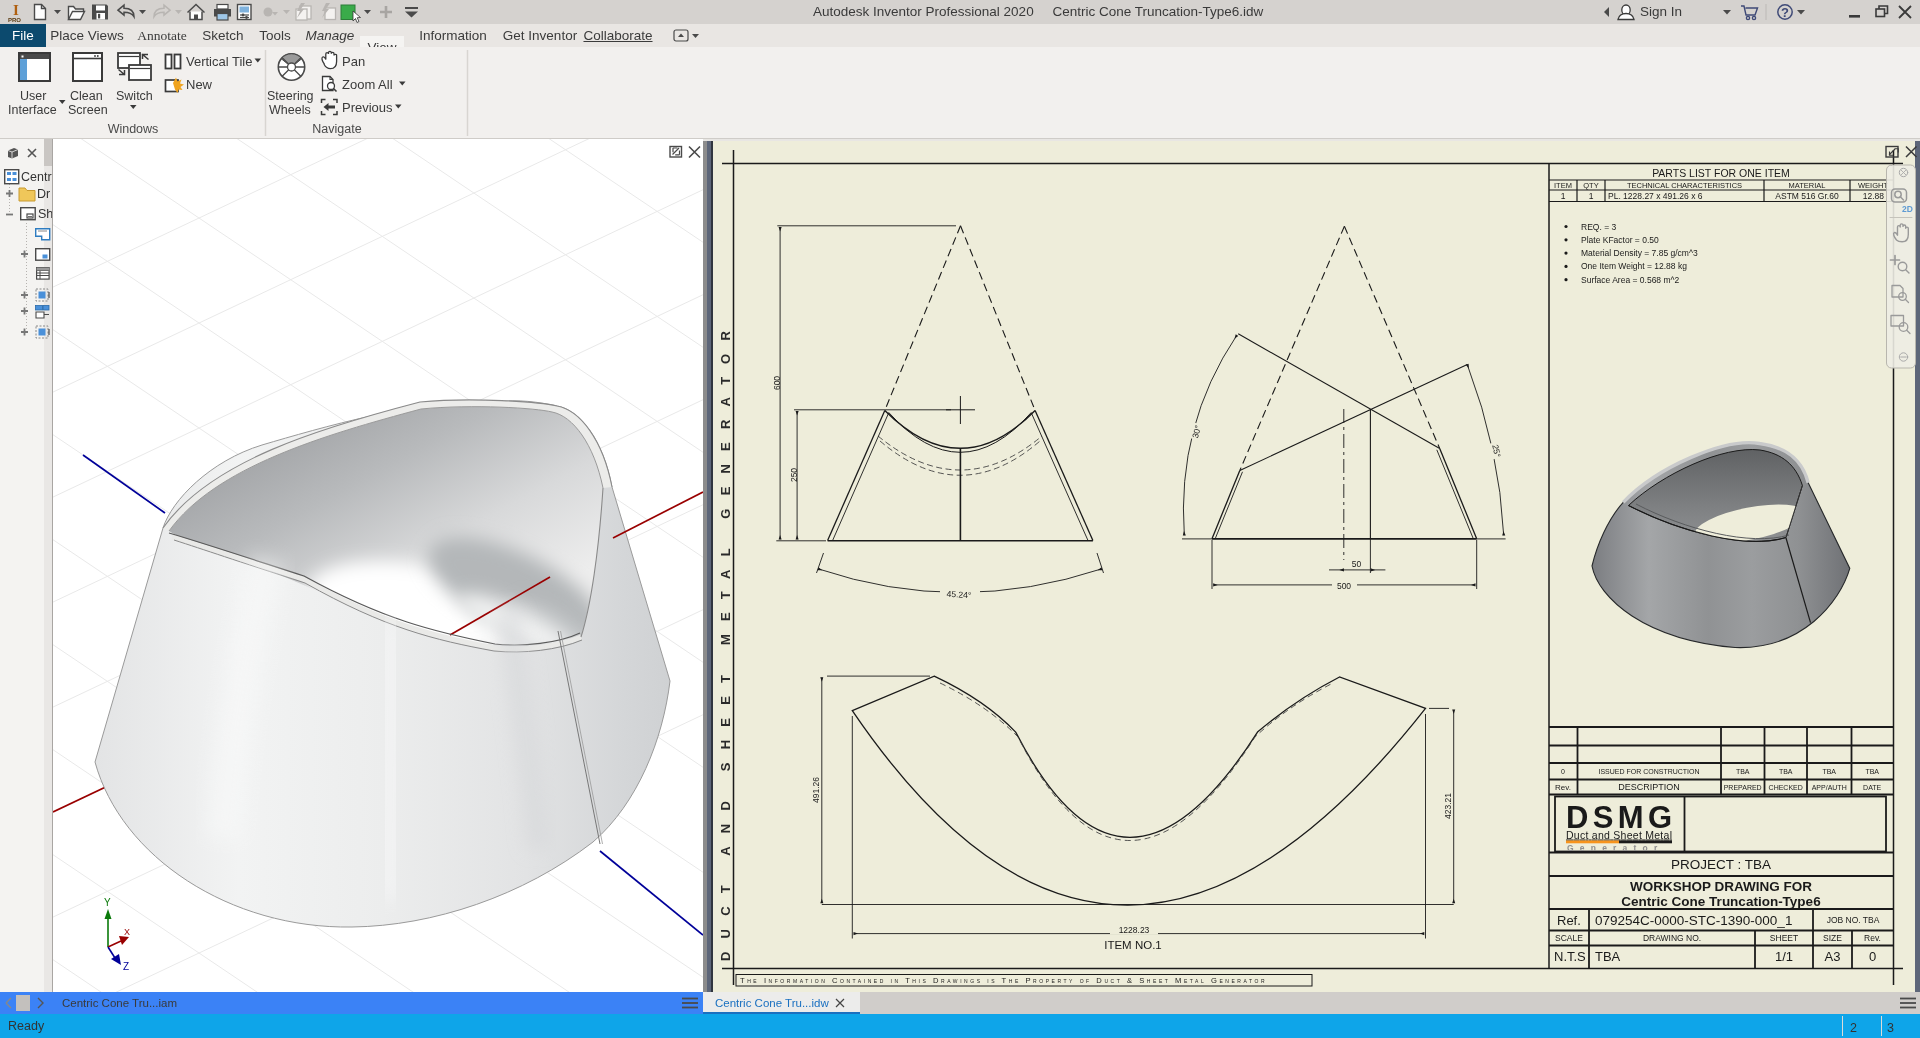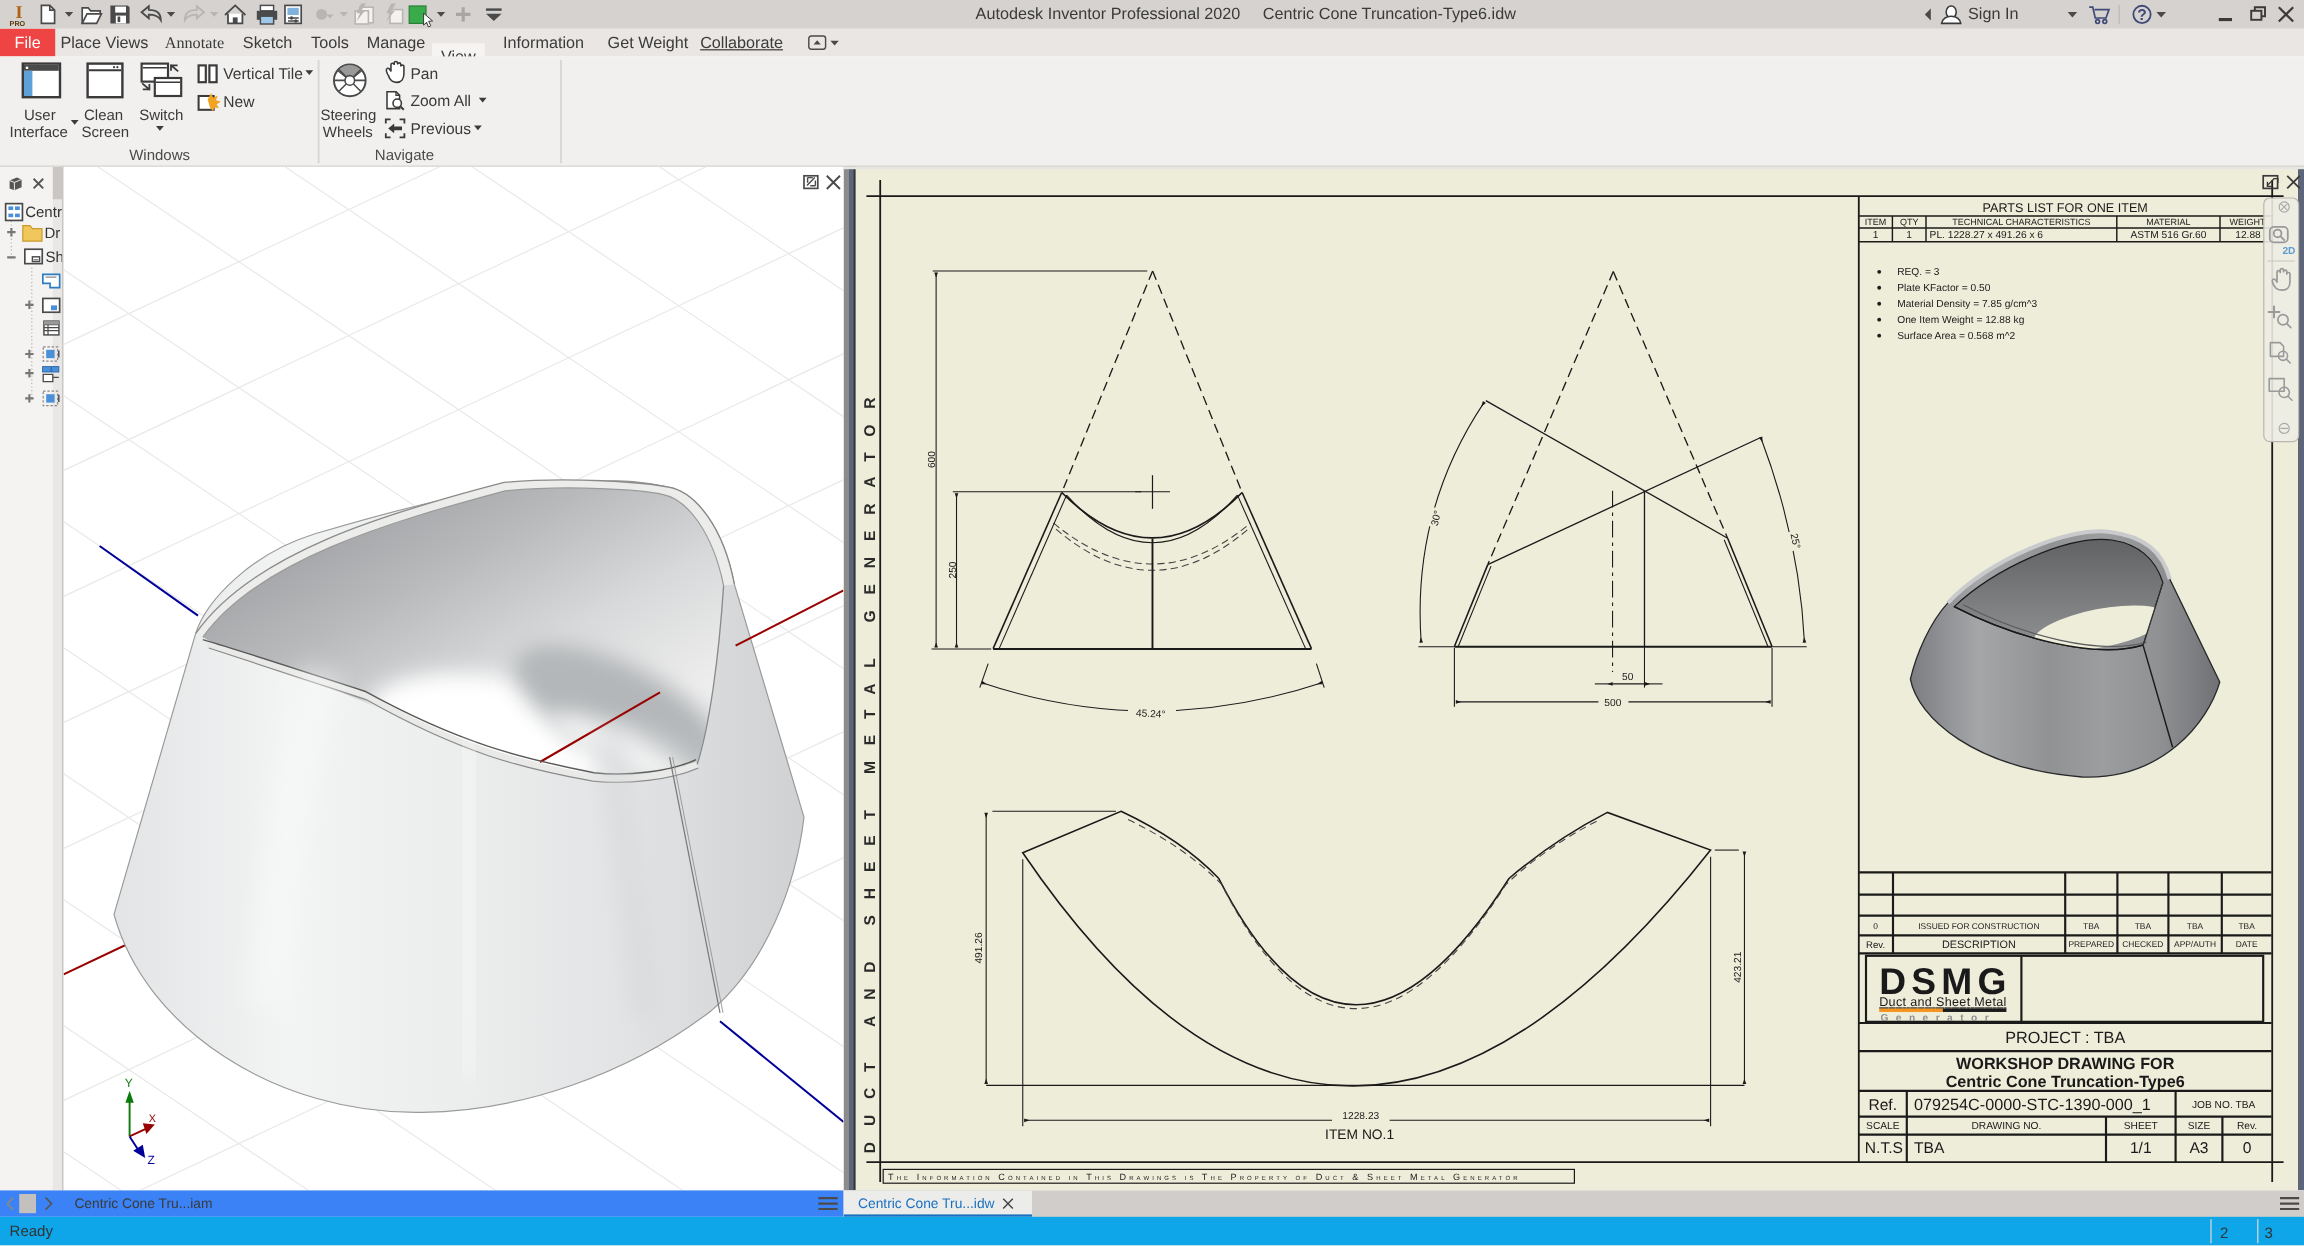--- a/index.html
+++ b/index.html
@@ -125,29 +125,29 @@
         <rect x="1849" y="15" width="11" height="2.6" fill="#3a3a3a"></rect>
         <g fill="none" stroke="#3a3a3a" stroke-width="1.6">
           <rect x="1876" y="9" width="8.5" height="7.5"></rect>
           <path d="M1879,9 v-3 h8.5 v7.5 h-3"></path>
         </g>
         <path d="M1899,6 l12,12 M1911,6 l-12,12" stroke="#3a3a3a" stroke-width="1.8"></path>
       </g>
     </svg>
   </div>
   <div class="abs" id="tabrow">
-    <div class="tab" style="left:0;width:46px;background:#ef4444;color:#fff;">File</div>
+    <div class="tab" style="left:0;width:46px;background:#0c4a6e;color:#fff;">File</div>
     <div class="tab" style="left:46px;width:82px;">Place Views</div>
     <div class="tab" style="left:128px;width:68px;font-family:Liberation Serif, serif;">Annotate</div>
     <div class="tab" style="left:196px;width:54px;">Sketch</div>
     <div class="tab" style="left:250px;width:50px;">Tools</div>
-    <div class="tab" style="left:300px;width:60px;">Manage</div>
+    <div class="tab" style="left:300px;width:60px;font-style:italic;">Manage</div>
     <div class="tab" style="left:360px;width:44px;background:#f5f4f2;margin-top:12px;">View</div>
     <div class="tab" style="left:404px;width:98px;">Information</div>
-    <div class="tab" style="left:502px;width:76px;">Get Weight</div>
+    <div class="tab" style="left:502px;width:76px;">Get Inventor</div>
     <div class="tab" style="left:578px;width:80px;text-decoration:underline;">Collaborate</div>
     <svg width="40" height="23" style="position:absolute;left:672px;top:0">
       <rect x="2" y="6" width="14" height="11" rx="2" fill="none" stroke="#4a4a4a" stroke-width="1.2"></rect>
       <path d="M6,13 l3-3.5 l3,3.5 z" fill="#4a4a4a"></path>
       <path d="M20,10 l7,0 l-3.5,4 z" fill="#4a4a4a"></path>
     </svg>
   </div>
   <div class="abs" id="ribbon">
     <svg width="720" height="92" style="position:absolute;left:0;top:0" font-family="Liberation Sans,sans-serif">
 

